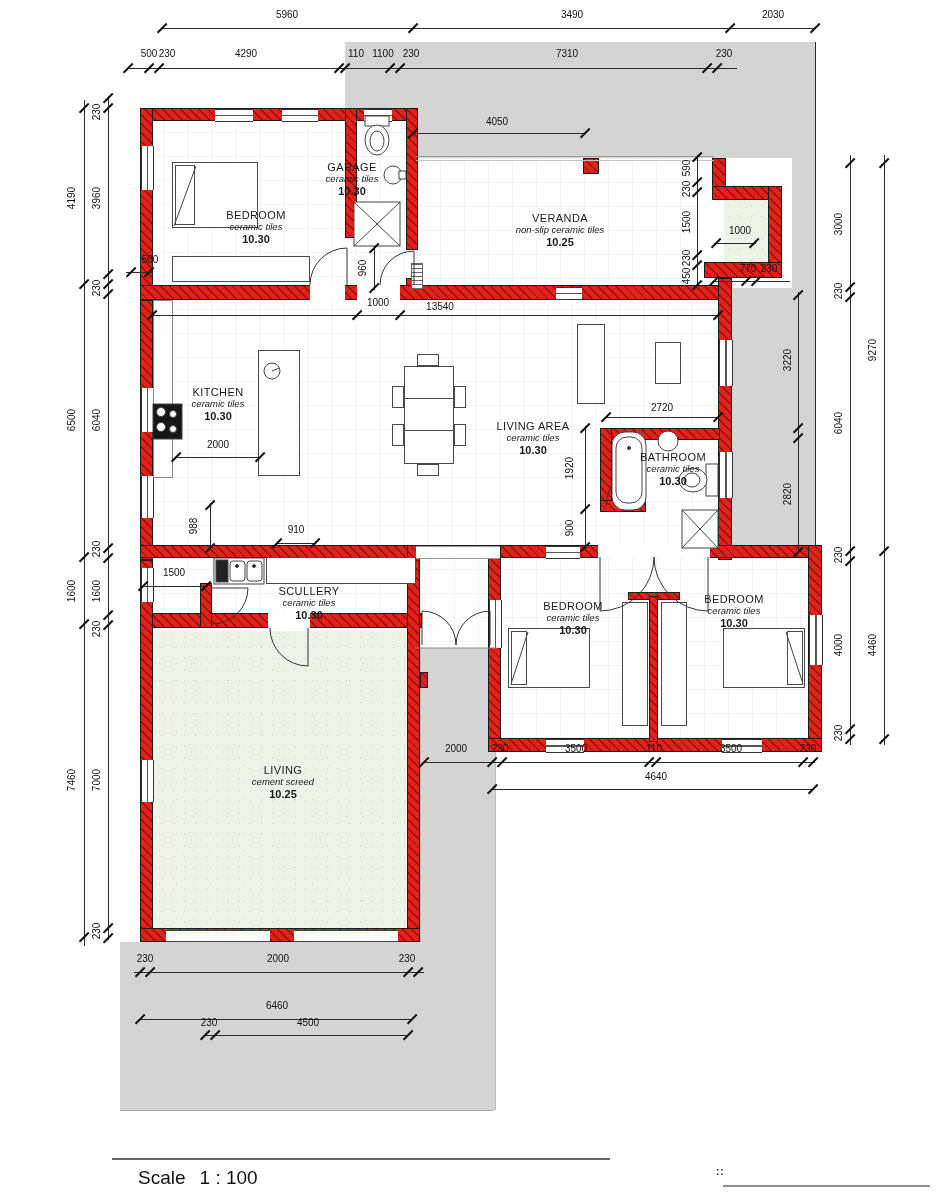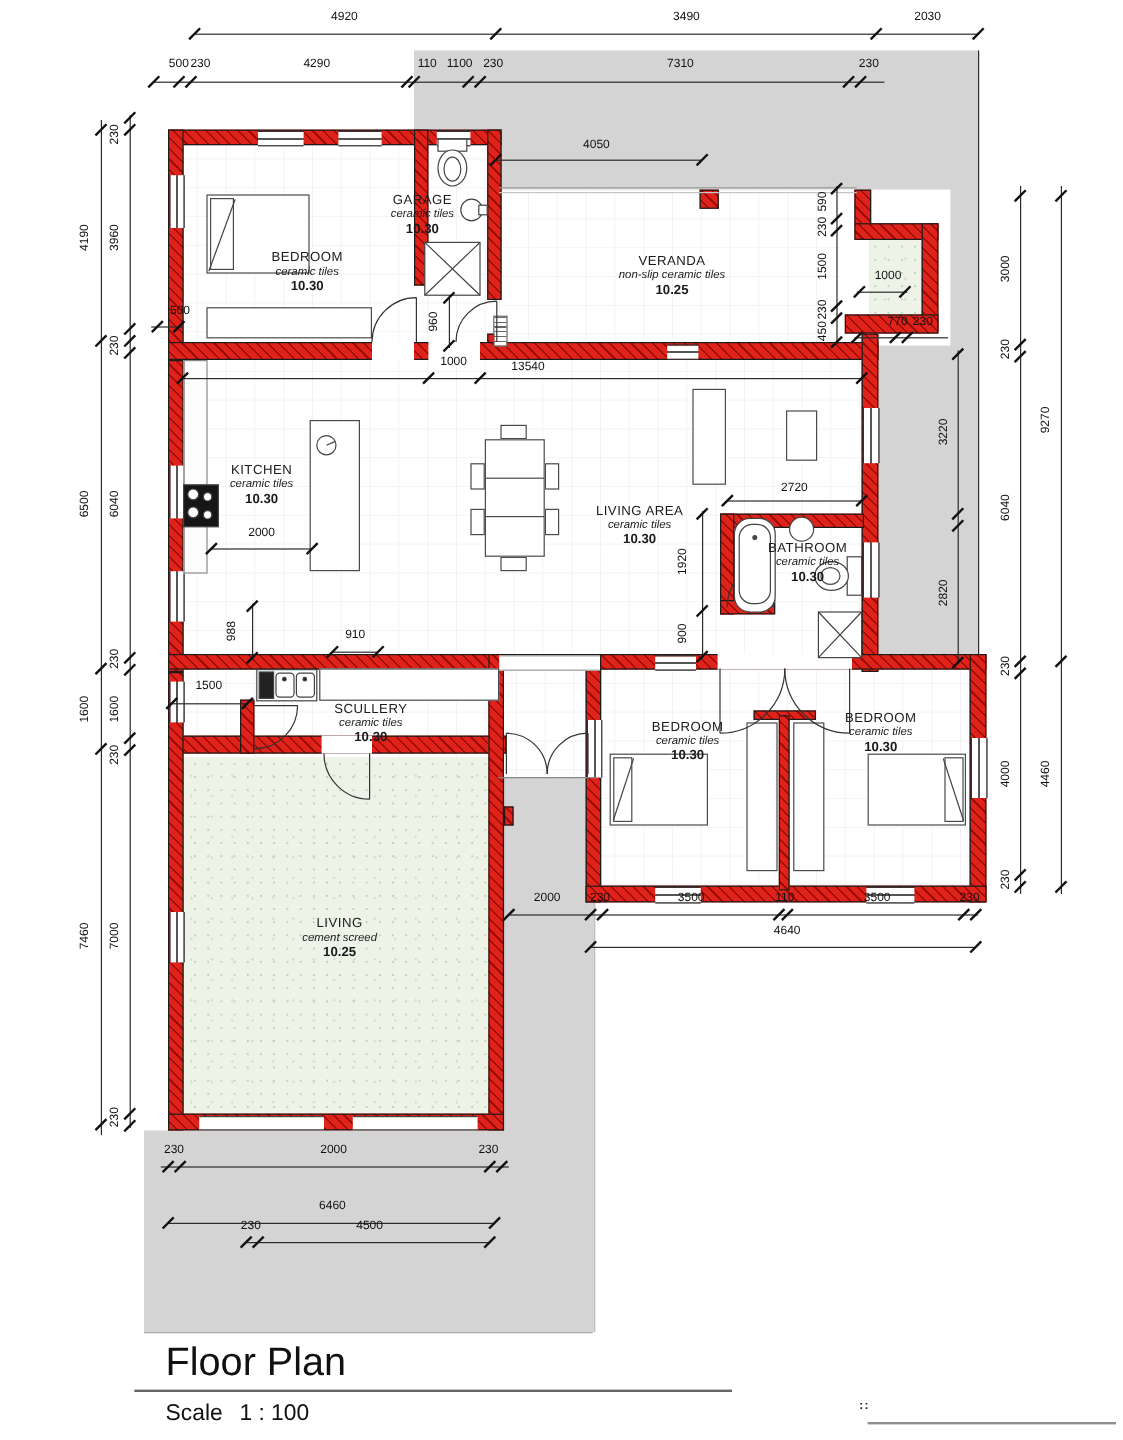--- a/index.html
+++ b/index.html
@@ -302,26 +302,26 @@
       <i class="tk z7" style="left: 150px; top: 972px;"></i>
       <i class="tk z7" style="left: 408px; top: 972px;"></i>
       <i class="tk z7" style="left: 418px; top: 972px;"></i>
       <i class="tk z7" style="left: 140px; top: 1019px;"></i>
       <i class="tk z7" style="left: 412px; top: 1019px;"></i>
       <i class="tk z7" style="left: 205px; top: 1035px;"></i>
       <i class="tk z7" style="left: 215px; top: 1035px;"></i>
       <i class="tk z7" style="left: 408px; top: 1035px;"></i>
     </div>
 
-  <span class="dt z7" style="left:287px;top:14px">4920</span>
+  <span class="dt z7" style="left:287px;top:14px">5960</span>
   <span class="dt z7" style="left:572px;top:14px">3490</span>
   <span class="dt z7" style="left:773px;top:14px">2030</span>
   <span class="dt z7" style="left:149px;top:53px">500</span>
   <span class="dt z7" style="left:167px;top:53px">230</span>
-  <span class="dt z7" style="left:264px;top:53px">4290</span>
+  <span class="dt z7" style="left:246px;top:53px">4290</span>
   <span class="dt z7" style="left:356px;top:53px">110</span>
   <span class="dt z7" style="left:383px;top:53px">1100</span>
   <span class="dt z7" style="left:411px;top:53px">230</span>
   <span class="dt z7" style="left:567px;top:53px">7310</span>
   <span class="dt z7" style="left:724px;top:53px">230</span>
   <span class="dtv z7" style="left:71px;top:198px">4190</span>
   <span class="dtv z7" style="left:71px;top:420px">6500</span>
   <span class="dtv z7" style="left:71px;top:591px">1600</span>
   <span class="dtv z7" style="left:71px;top:780px">7460</span>
   <span class="dtv z7" style="left:96px;top:112px">230</span>
@@ -421,18 +421,17 @@
     <div class="rn">BEDROOM</div>
       <div class="rm">ceramic tiles</div>
       <div class="ra">10.30</div>
   </div>
   <div class="rl" style="left:283px;top:782px">
     <div class="rn">LIVING</div>
       <div class="rm">cement screed</div>
       <div class="ra">10.25</div>
   </div>
 
-  <div class="title">Floor Plan</div>
   <div class="trule"></div>
   <div class="scale"><span>Scale</span><b>1 : 100</b></div>
   <div class="fmark">::</div>
   <div class="fline"></div>
 </div>
 
 </body></html>

